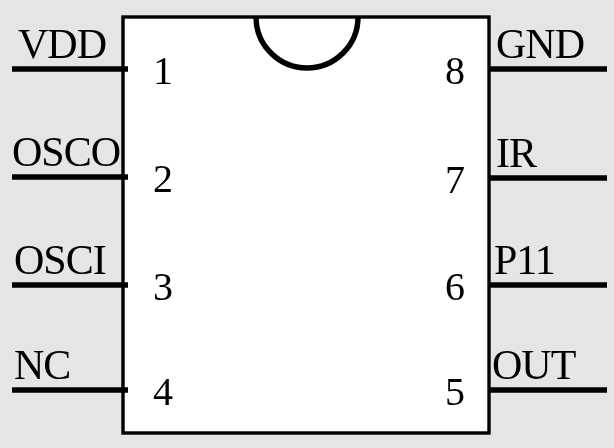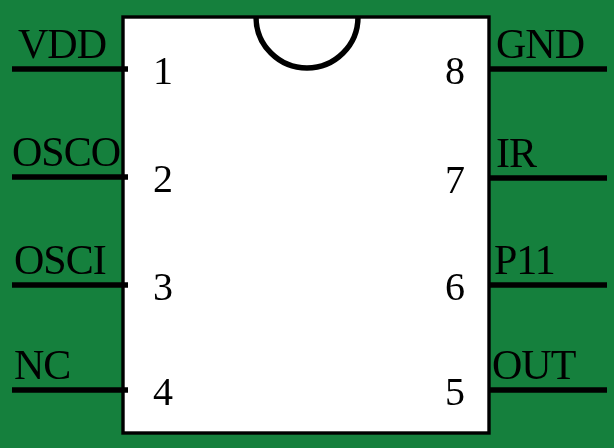--- a/index.html
+++ b/index.html
@@ -8,21 +8,21 @@
     padding: 0;
     background: #ffffff;
   }
   body {
     font-family: "Liberation Serif", "DejaVu Serif", serif;
   }
   #diagram-root {
     position: relative;
     width: 614px;
     height: 448px;
-    background: #15803d;
+    background: #e5e5e5;
     overflow: hidden;
   }
   #pinout-svg {
     position: absolute;
     left: 0;
     top: 0;
     width: 614px;
     height: 448px;
     display: block;
   }

